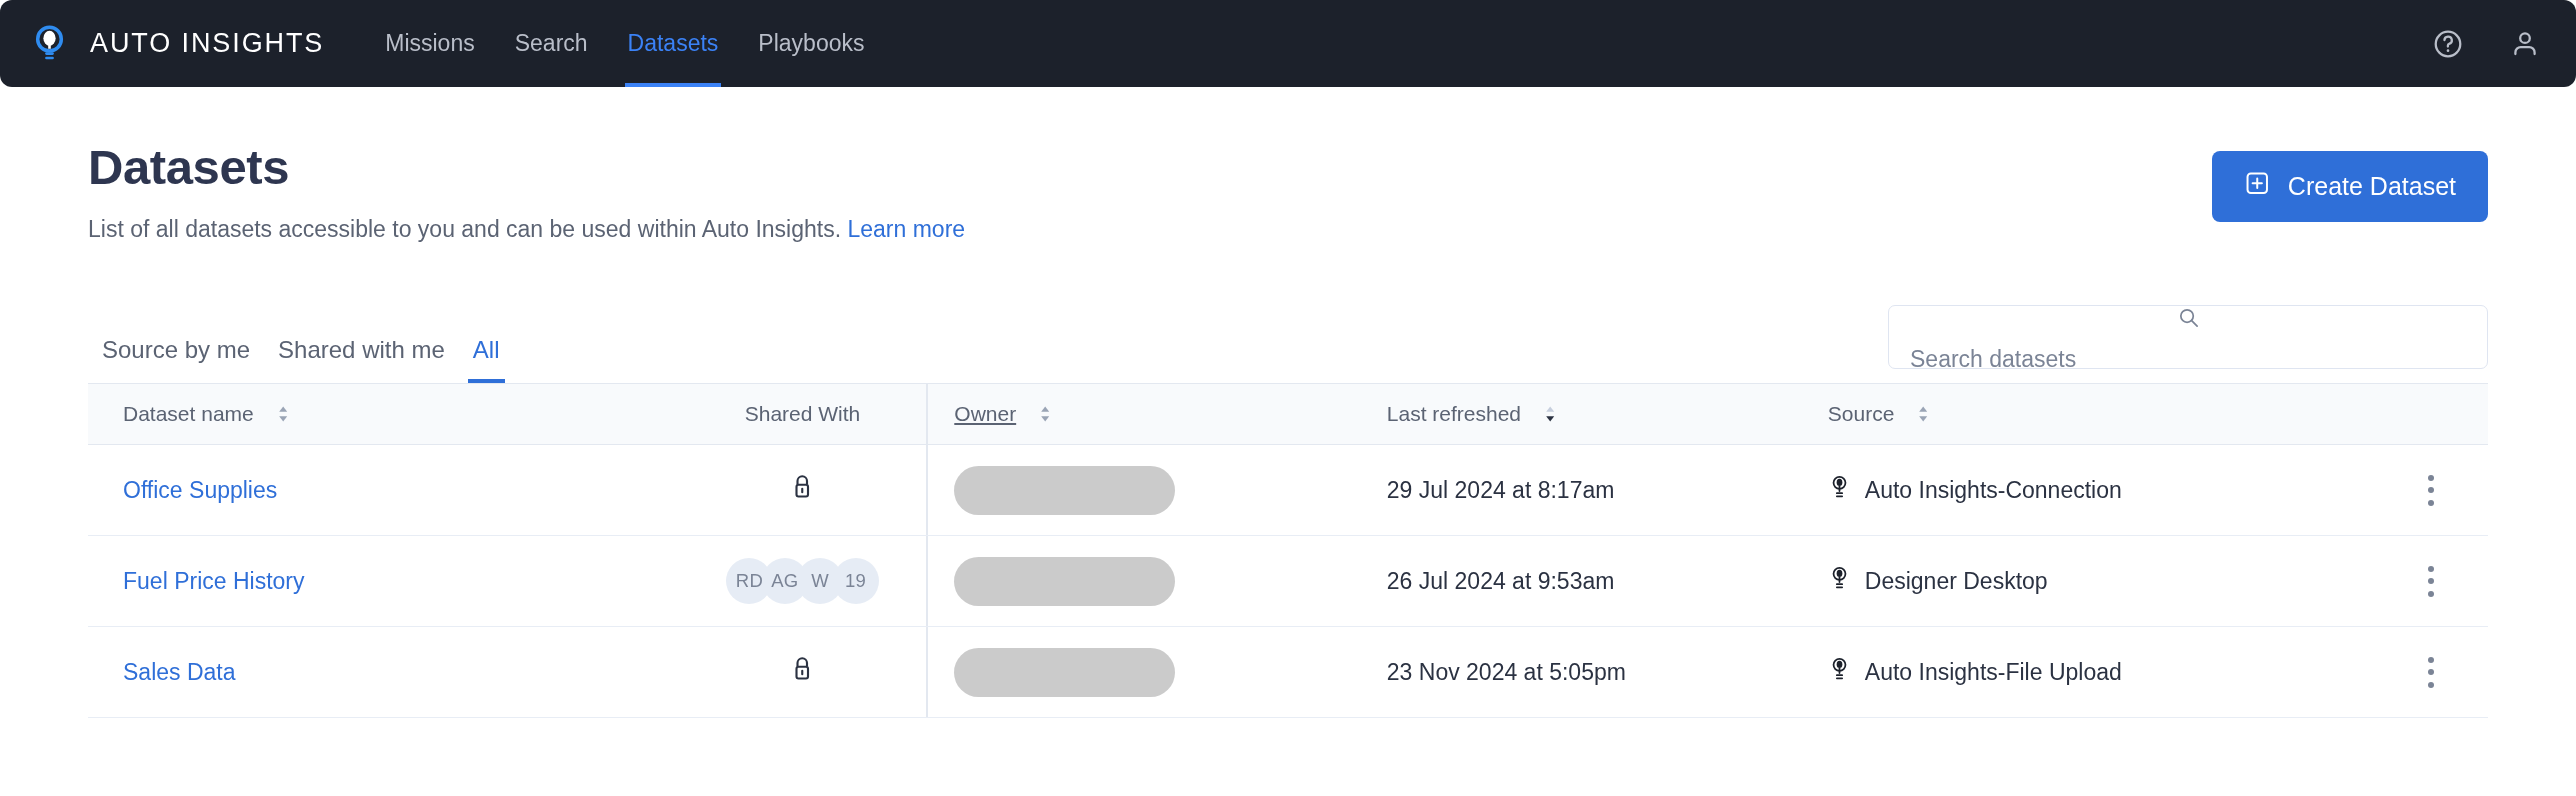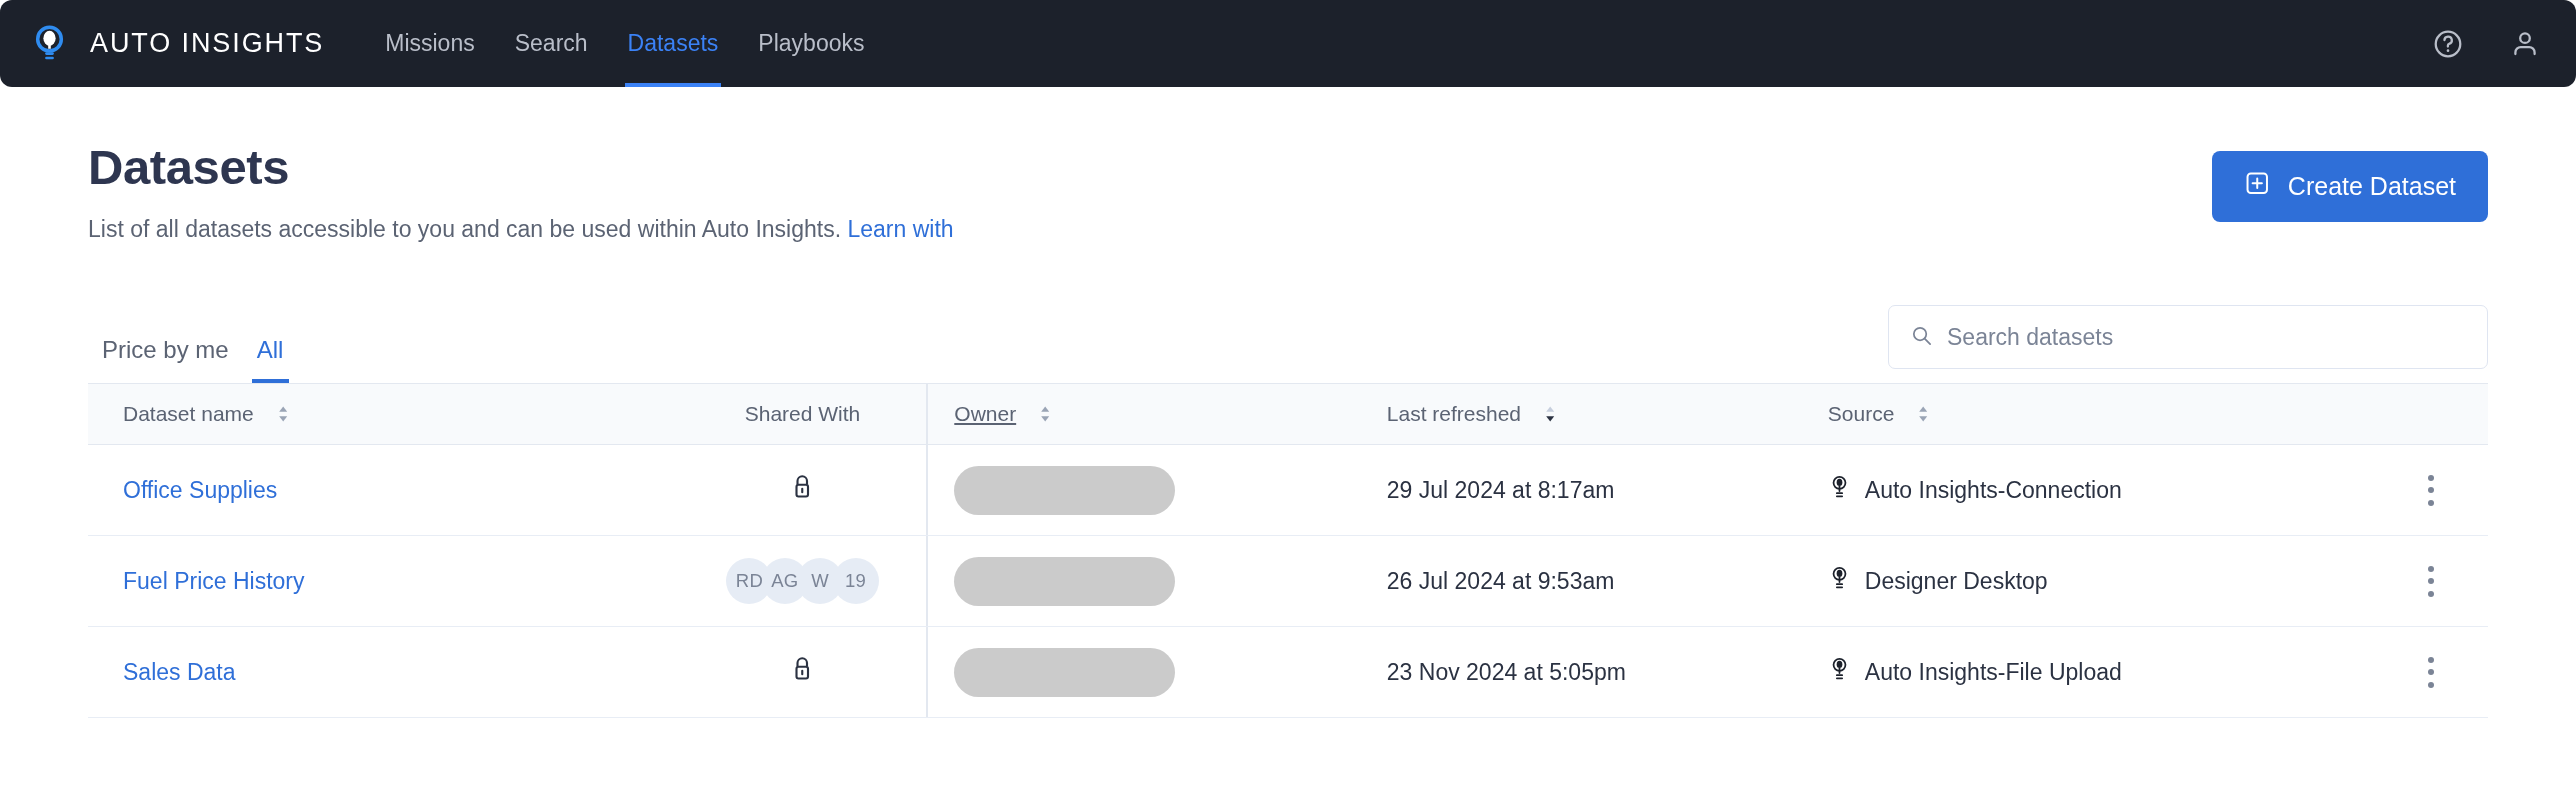--- a/index.html
+++ b/index.html
@@ -138,20 +138,21 @@
     width: 600px;
     height: 64px;
     border: 1.8px solid #dfe5f1;
     border-radius: 7px;
     display: flex;
     align-items: center;
     padding: 0 21px;
     gap: 14px;
     margin-bottom: 14px;
     background: #ffffff;
+    flex-direction: column;
   }
   .search-input {
     border: none;
     outline: none;
     font-size: 23px;
     color: #5b6373;
     font-family: "Liberation Sans", sans-serif;
     background: transparent;
     width: 100%;
   }
@@ -277,37 +278,38 @@
   </div>
 </div>
 
 <div class="page">
 
   <div class="page-head">
     <div class="head-left">
       <div class="page-title">Datasets</div>
       <div class="page-sub">
         <span>List of all datasets accessible to you and can be used within Auto Insights.</span>
-        <span class="link">Learn with</span>
+        <span class="link">Learn more</span>
       </div>
     </div>
     <button class="btn-create">
       <span>
         <svg width="26.5" height="26.5" viewBox="0 0 24 24" fill="none" stroke="#ffffff" stroke-width="1.8">
           <rect x="3.2" y="3.2" width="17.6" height="17.6" rx="3"></rect>
           <path d="M12 7.8v8.4M7.8 12h8.4" stroke-linecap="round"></path>
         </svg>
       </span>
       <span>Create Dataset</span>
     </button>
   </div>
 
   <div class="controls">
     <div class="tabs">
-      <div class="tab">Price by me</div>
+      <div class="tab">Source by me</div>
+      <div class="tab">Shared with me</div>
       <div class="tab active">All</div>
     </div>
 
     <div class="search-wrap">
       <span>
         <svg width="23" height="23" viewBox="0 0 24 24" fill="none" stroke="#7b8496" stroke-width="1.8">
           <circle cx="10.5" cy="10.5" r="6.5"></circle>
           <path d="M15.3 15.3 21 21" stroke-linecap="round"></path>
         </svg>
       </span>

